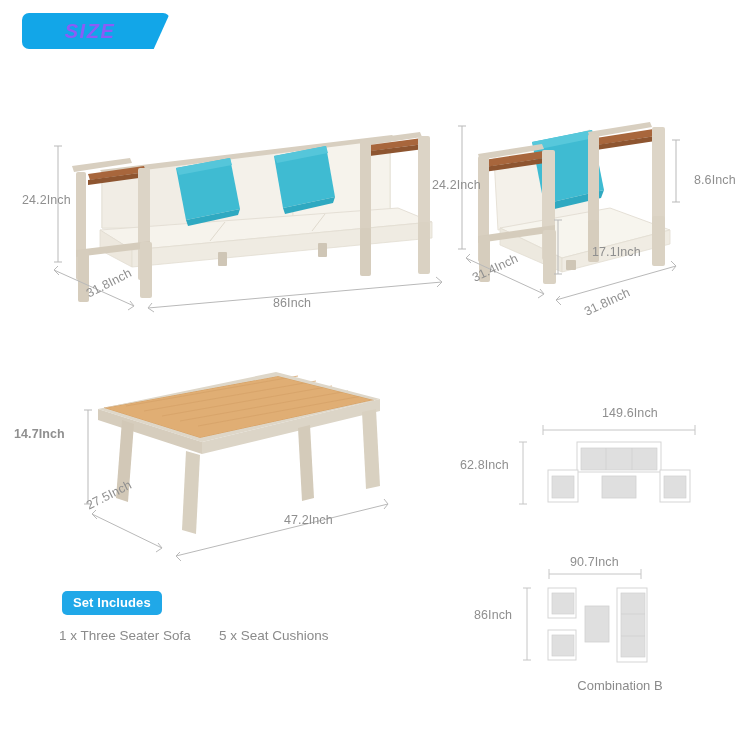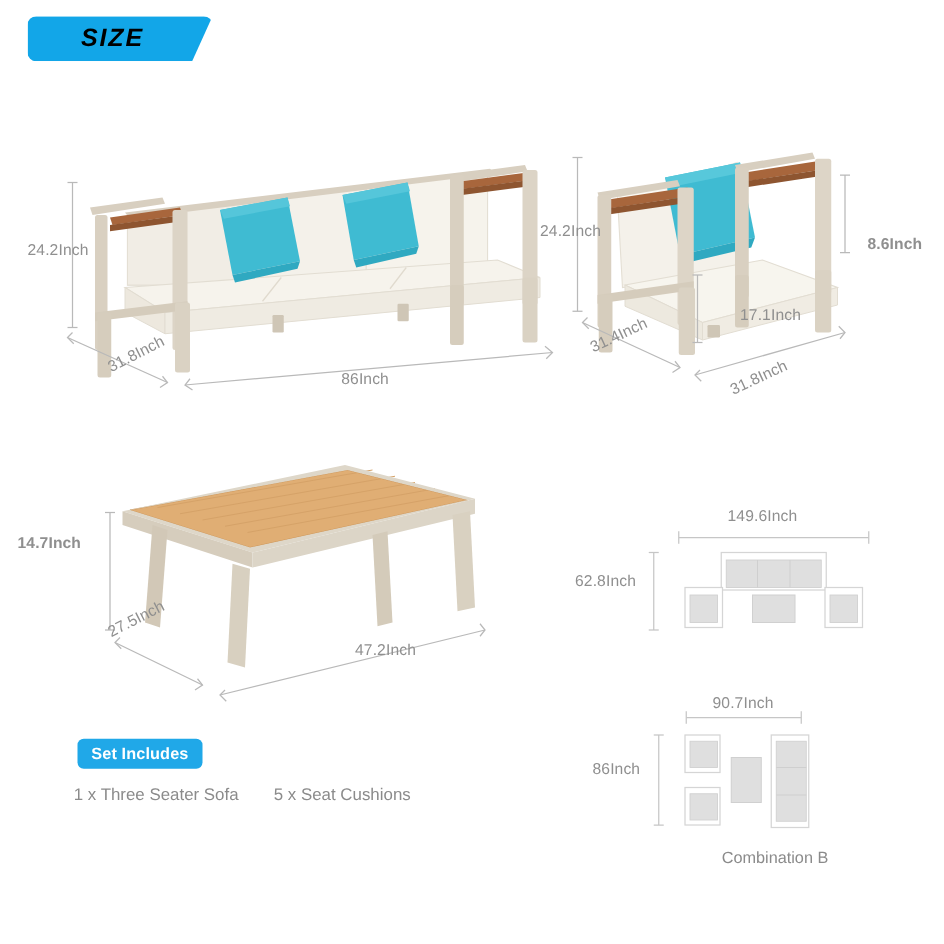--- a/index.html
+++ b/index.html
@@ -22,21 +22,21 @@
     position:absolute;inset:0;
     background:#12A6E8;
     border-radius:7px 7px 7px 7px;
     -webkit-clip-path:polygon(0 0,100% 0,89% 100%,0 100%);
     clip-path:polygon(0 0,100% 0,89% 100%,0 100%);
   }
   .size-banner .txt{
     position:absolute;left:0;top:0;right:0;bottom:0;
     display:flex;align-items:center;justify-content:center;
     padding-right:12px;
-    color:#000000;font-style:italic;font-weight:bold;
+    color:#8b5cf6;font-style:italic;font-weight:bold;
     font-size:20px;letter-spacing:1.5px;
   }
 
   
   .dim{
     color:#8f8f8f;
     font-size:12.5px;
     white-space:nowrap;
     letter-spacing:.1px;
   }
@@ -226,21 +226,21 @@
       </g>
 
       <g>
         <path class="ln" d="M86 188 L206 154"></path>
         <path class="ln" d="M90 184 L86 188 L91 193"></path>
         <path class="ln" d="M201 149 L206 154 L202 159"></path>
       </g>
     </svg>
   </div>
   <div class="abs dim" style="left:432px;top:178px;">24.2Inch</div>
-  <div class="abs dim" style="left:694px;top:188px;font-weight:bold;">8.6Inch</div>
+  <div class="abs dim" style="left:694px;top:173px;">8.6Inch</div>
   <div class="abs dim" style="left:592px;top:245px;">17.1Inch</div>
   <div class="abs dim rot-b" style="left:470px;top:272px;">31.4Inch</div>
   <div class="abs dim rot-b" style="left:582px;top:306px;">31.8Inch</div>
 
   <div class="abs" style="left:60px;top:362px;width:360px;height:175px;">
     <svg width="360" height="175" viewBox="0 0 360 175">
 
       <g>
         <path d="M44 46 L218 14 L314 38 L140 76 Z" fill="#E0AE74" stroke="#CF9A5E" stroke-width=".8"></path>
 
@@ -316,21 +316,21 @@
       <g>
         <rect x="155" y="70" width="30" height="32" fill="#ffffff" stroke="#D5D5D5" stroke-width="1"></rect>
         <rect x="159" y="76" width="22" height="22" fill="#DFDFDF" stroke="#D0D0D0" stroke-width=".7"></rect>
       </g>
 
       <g>
         <rect x="97" y="76" width="34" height="22" fill="#DFDFDF" stroke="#D0D0D0" stroke-width=".8"></rect>
       </g>
     </svg>
   </div>
-  <div class="abs dim" style="left:582px;top:406px;text-align:center;">149.6Inch</div>
+  <div class="abs dim" style="left:602px;top:406px;text-align:center;">149.6Inch</div>
   <div class="abs dim" style="left:460px;top:458px;">62.8Inch</div>
 
   <div class="abs" style="left:505px;top:550px;width:225px;height:150px;">
     <svg width="225" height="150" viewBox="0 0 225 150">
 
       <g>
         <path class="ln2" d="M44 24 L136 24"></path>
         <path class="ln2" d="M44 19 L44 29"></path>
         <path class="ln2" d="M136 19 L136 29"></path>
       </g>

